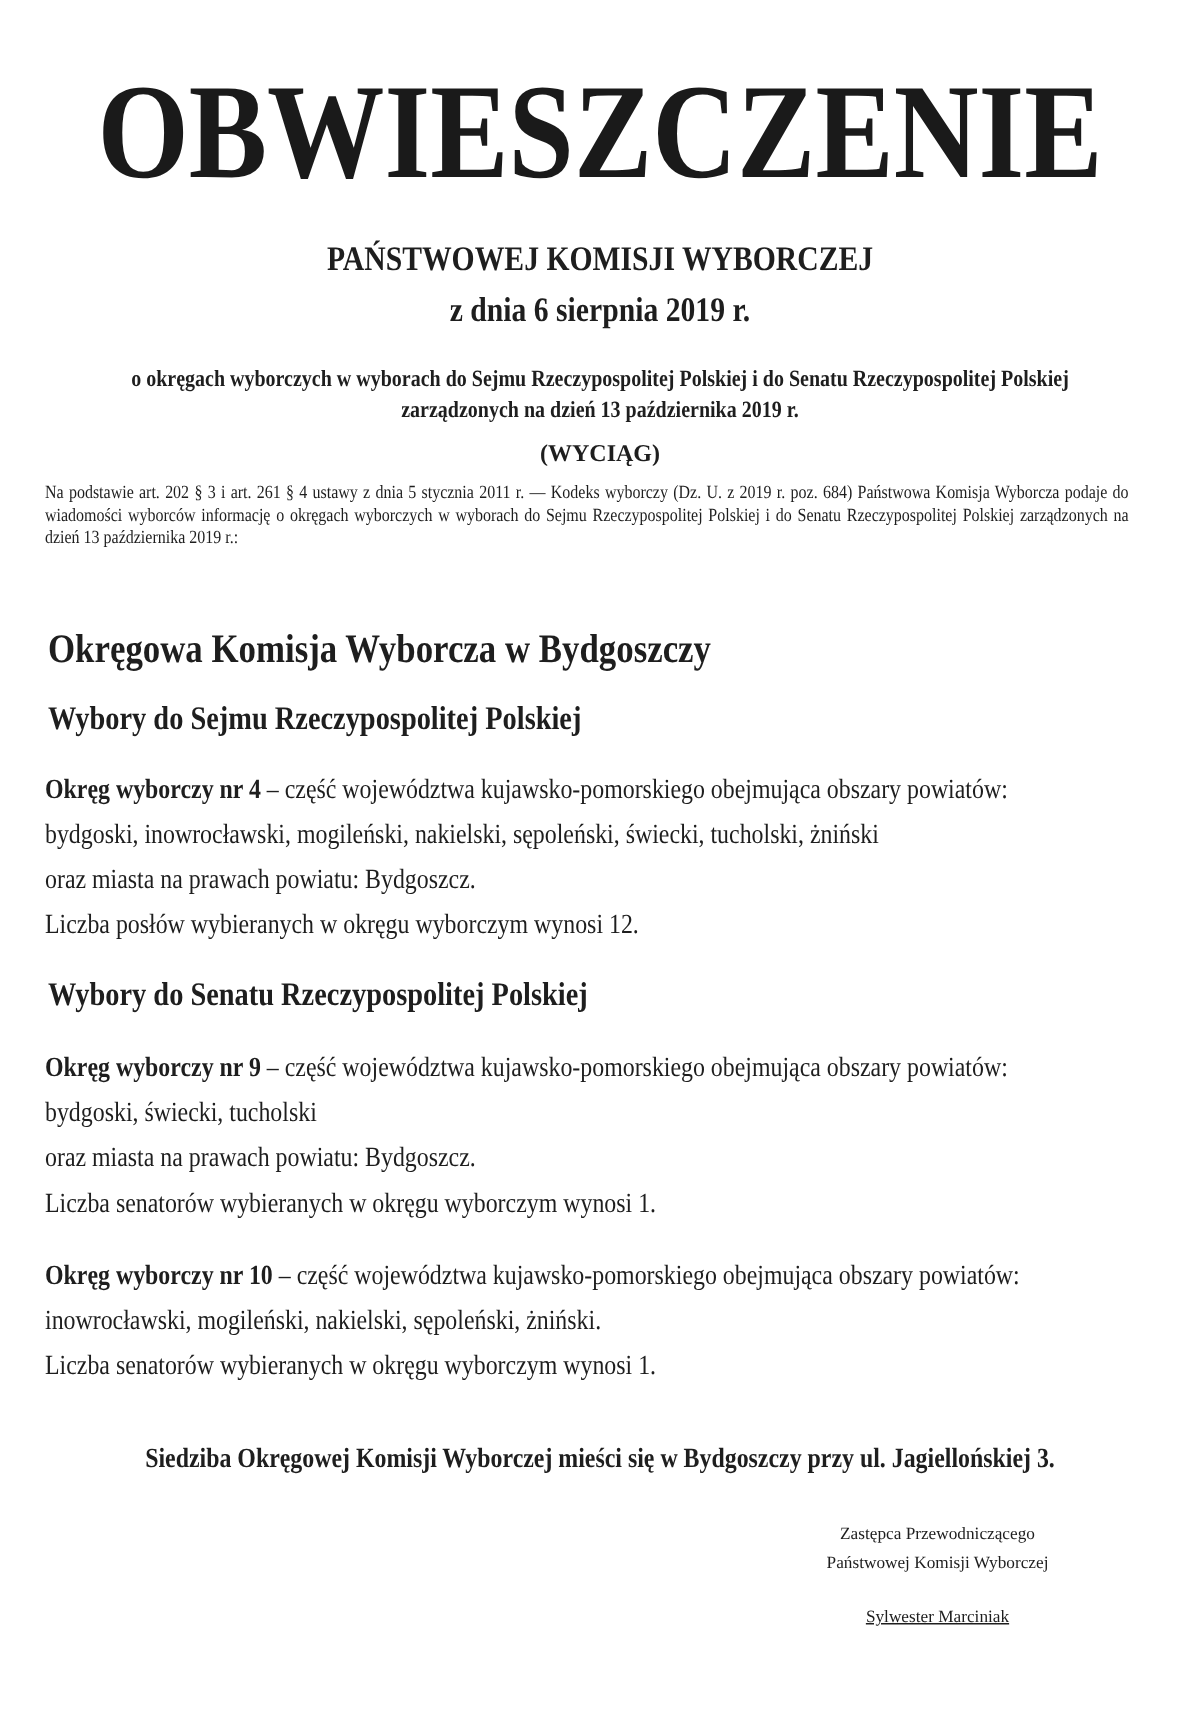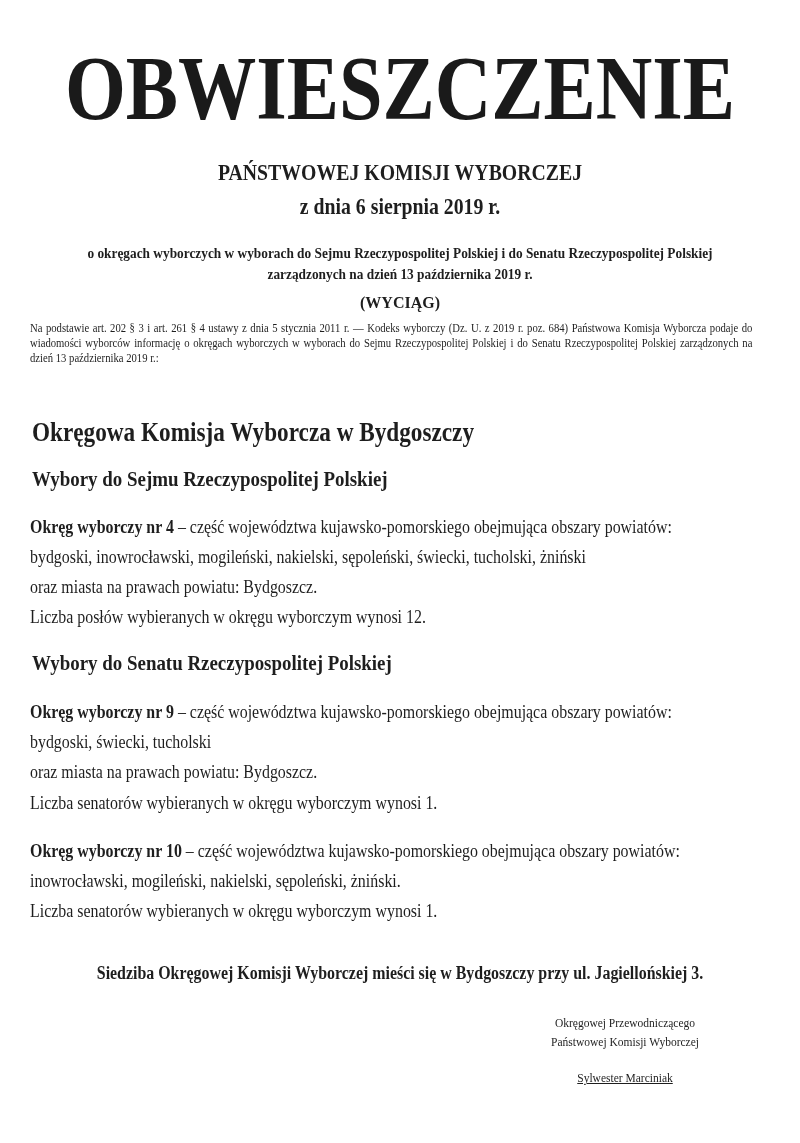--- a/index.html
+++ b/index.html
@@ -58,15 +58,15 @@
 <div class="abs line" style="top:733px;">bydgoski, świecki, tucholski</div>
 <div class="abs line" style="top:763px;">oraz miasta na prawach powiatu: Bydgoszcz.</div>
 <div class="abs line" style="top:794px;">Liczba senatorów wybieranych w okręgu wyborczym wynosi 1.</div>
 
 <div class="abs line" style="top:842px;"><b>Okręg wyborczy nr 10</b><span> – część województwa kujawsko-pomorskiego obejmująca obszary powiatów:</span></div>
 <div class="abs line" style="top:872px;">inowrocławski, mogileński, nakielski, sępoleński, żniński.</div>
 <div class="abs line" style="top:902px;">Liczba senatorów wybieranych w okręgu wyborczym wynosi 1.</div>
 
 <div class="abs seat">Siedziba Okręgowej Komisji Wyborczej mieści się w Bydgoszczy przy ul. Jagiellońskiej 3.</div>
 
-<div class="abs sig" style="top:1013px;">Okręgowej Przewodniczącego</div>
+<div class="abs sig" style="top:1013px;">Zastępca Przewodniczącego</div>
 <div class="abs sig" style="top:1032px;">Państwowej Komisji Wyborczej</div>
 <div class="abs sig" style="top:1068px;text-decoration:underline;">Sylwester Marciniak</div>
 
 </body></html>

